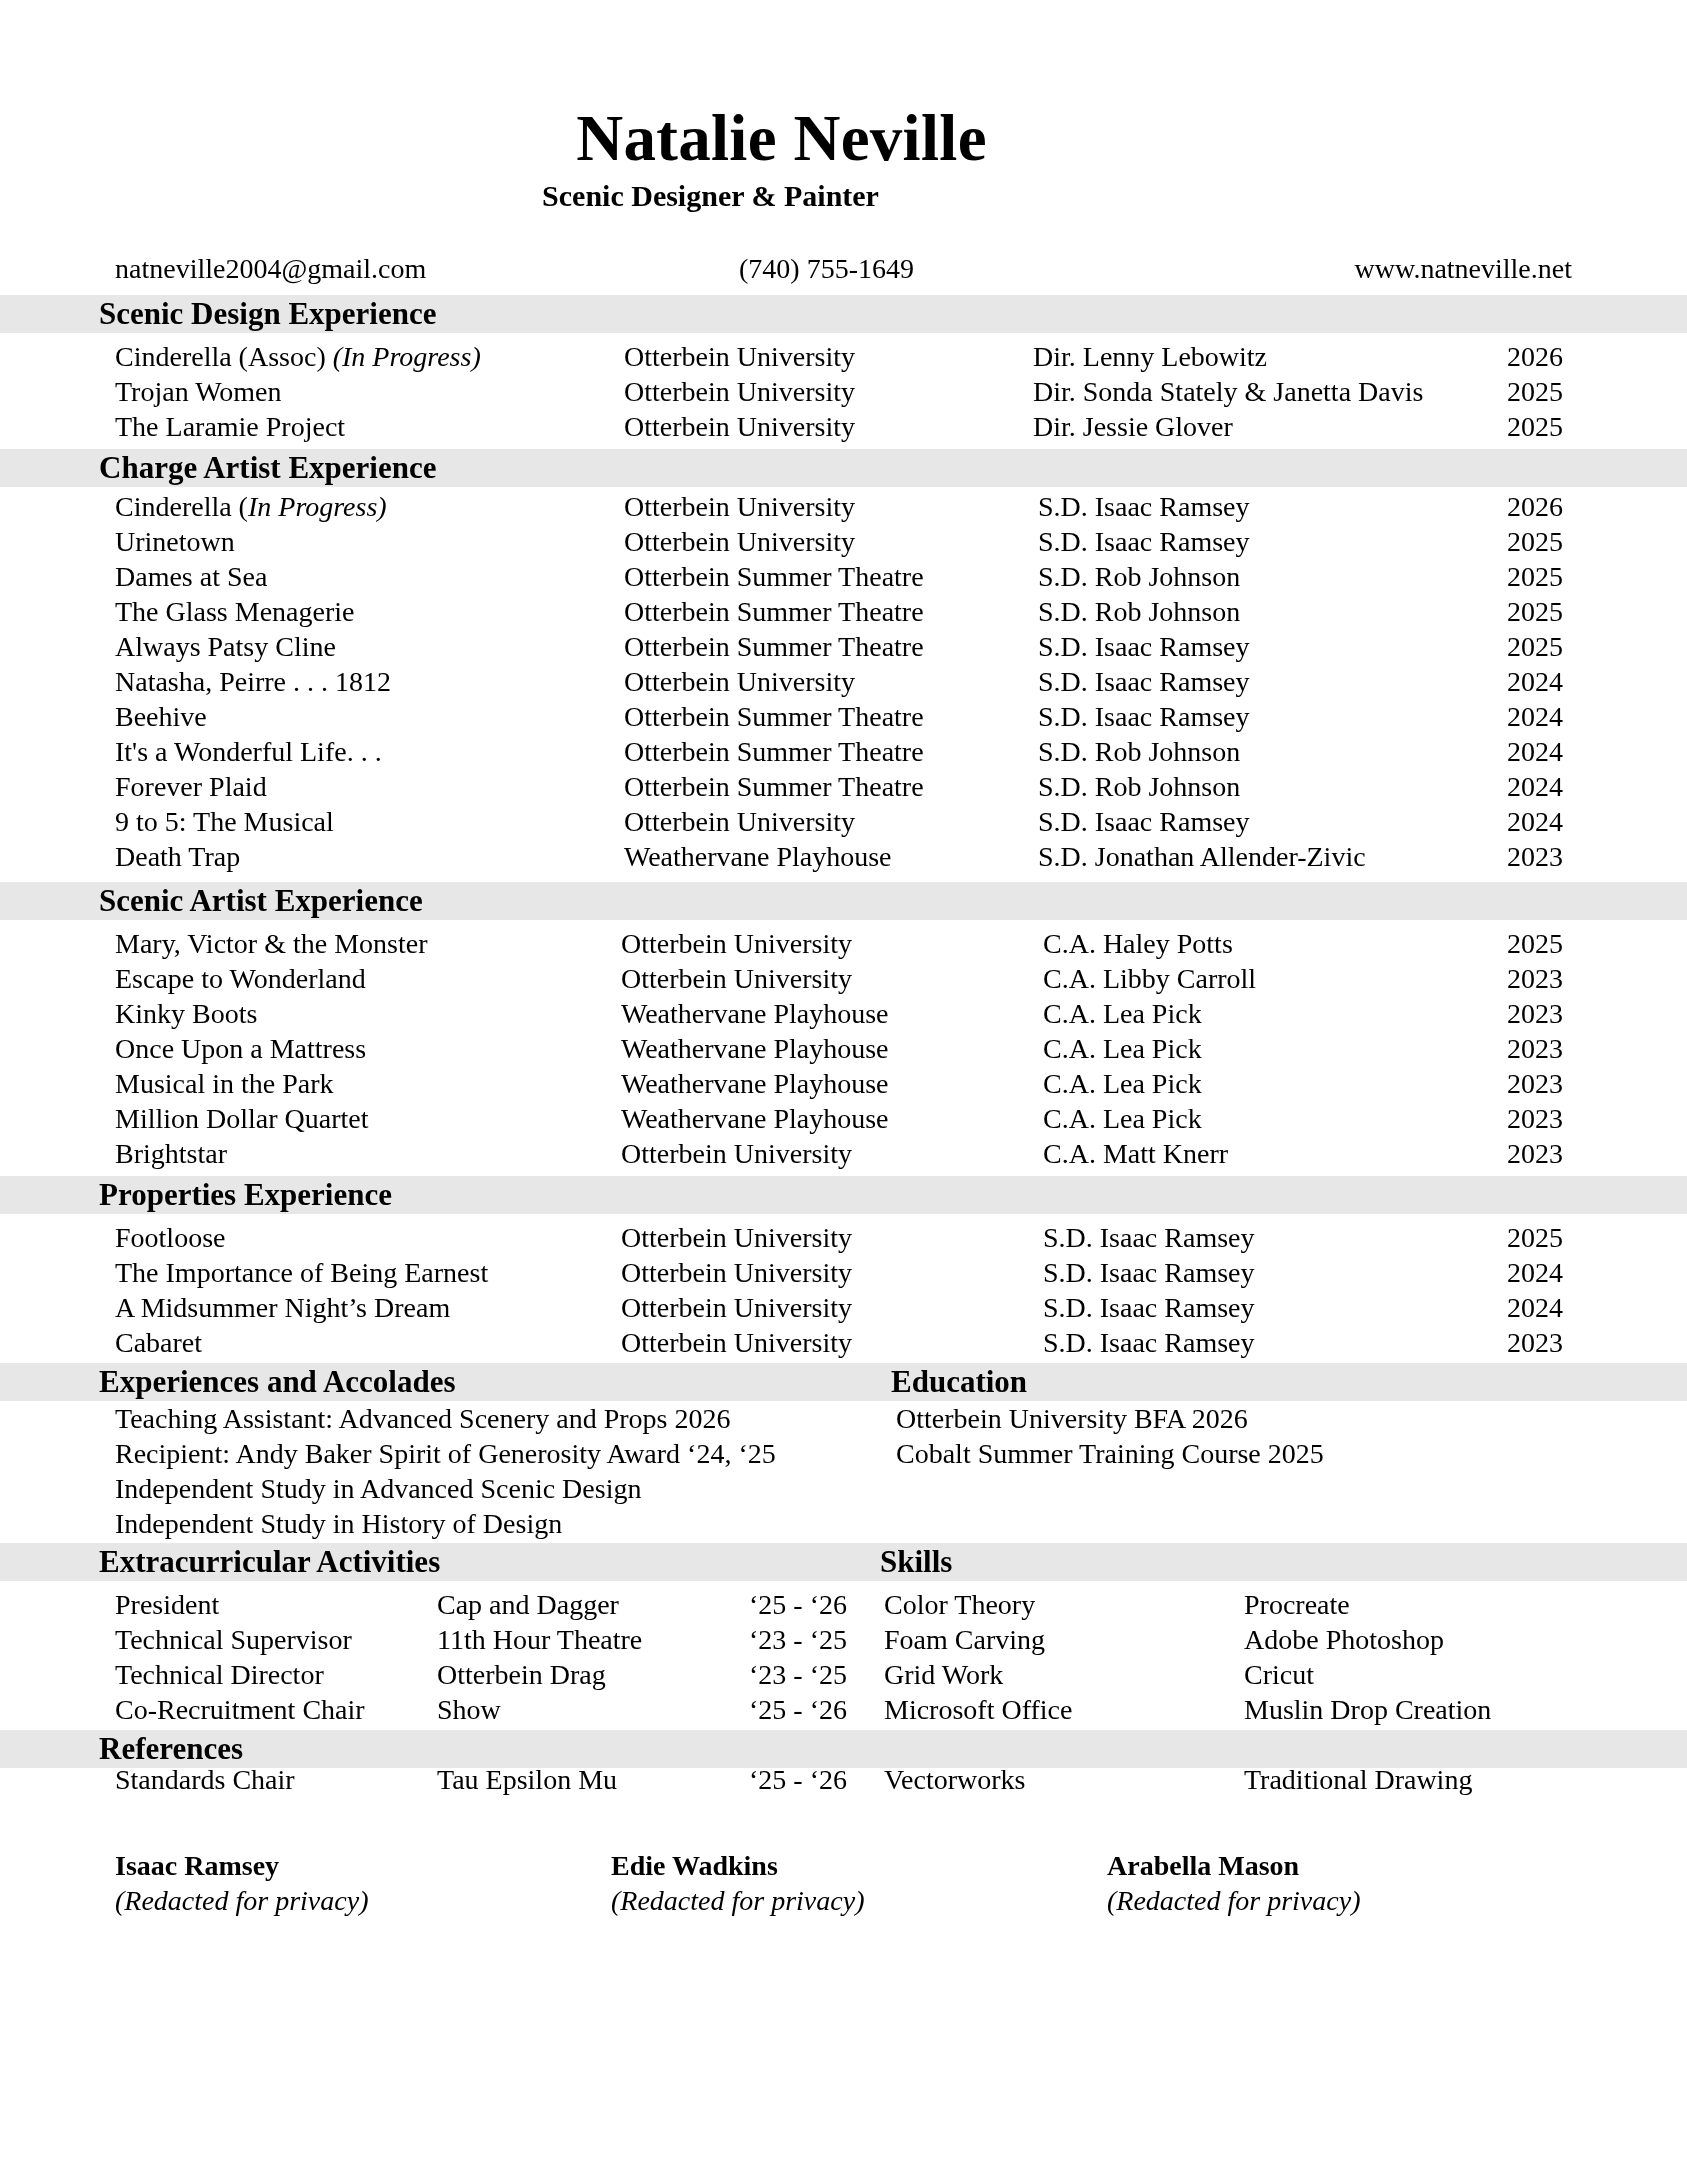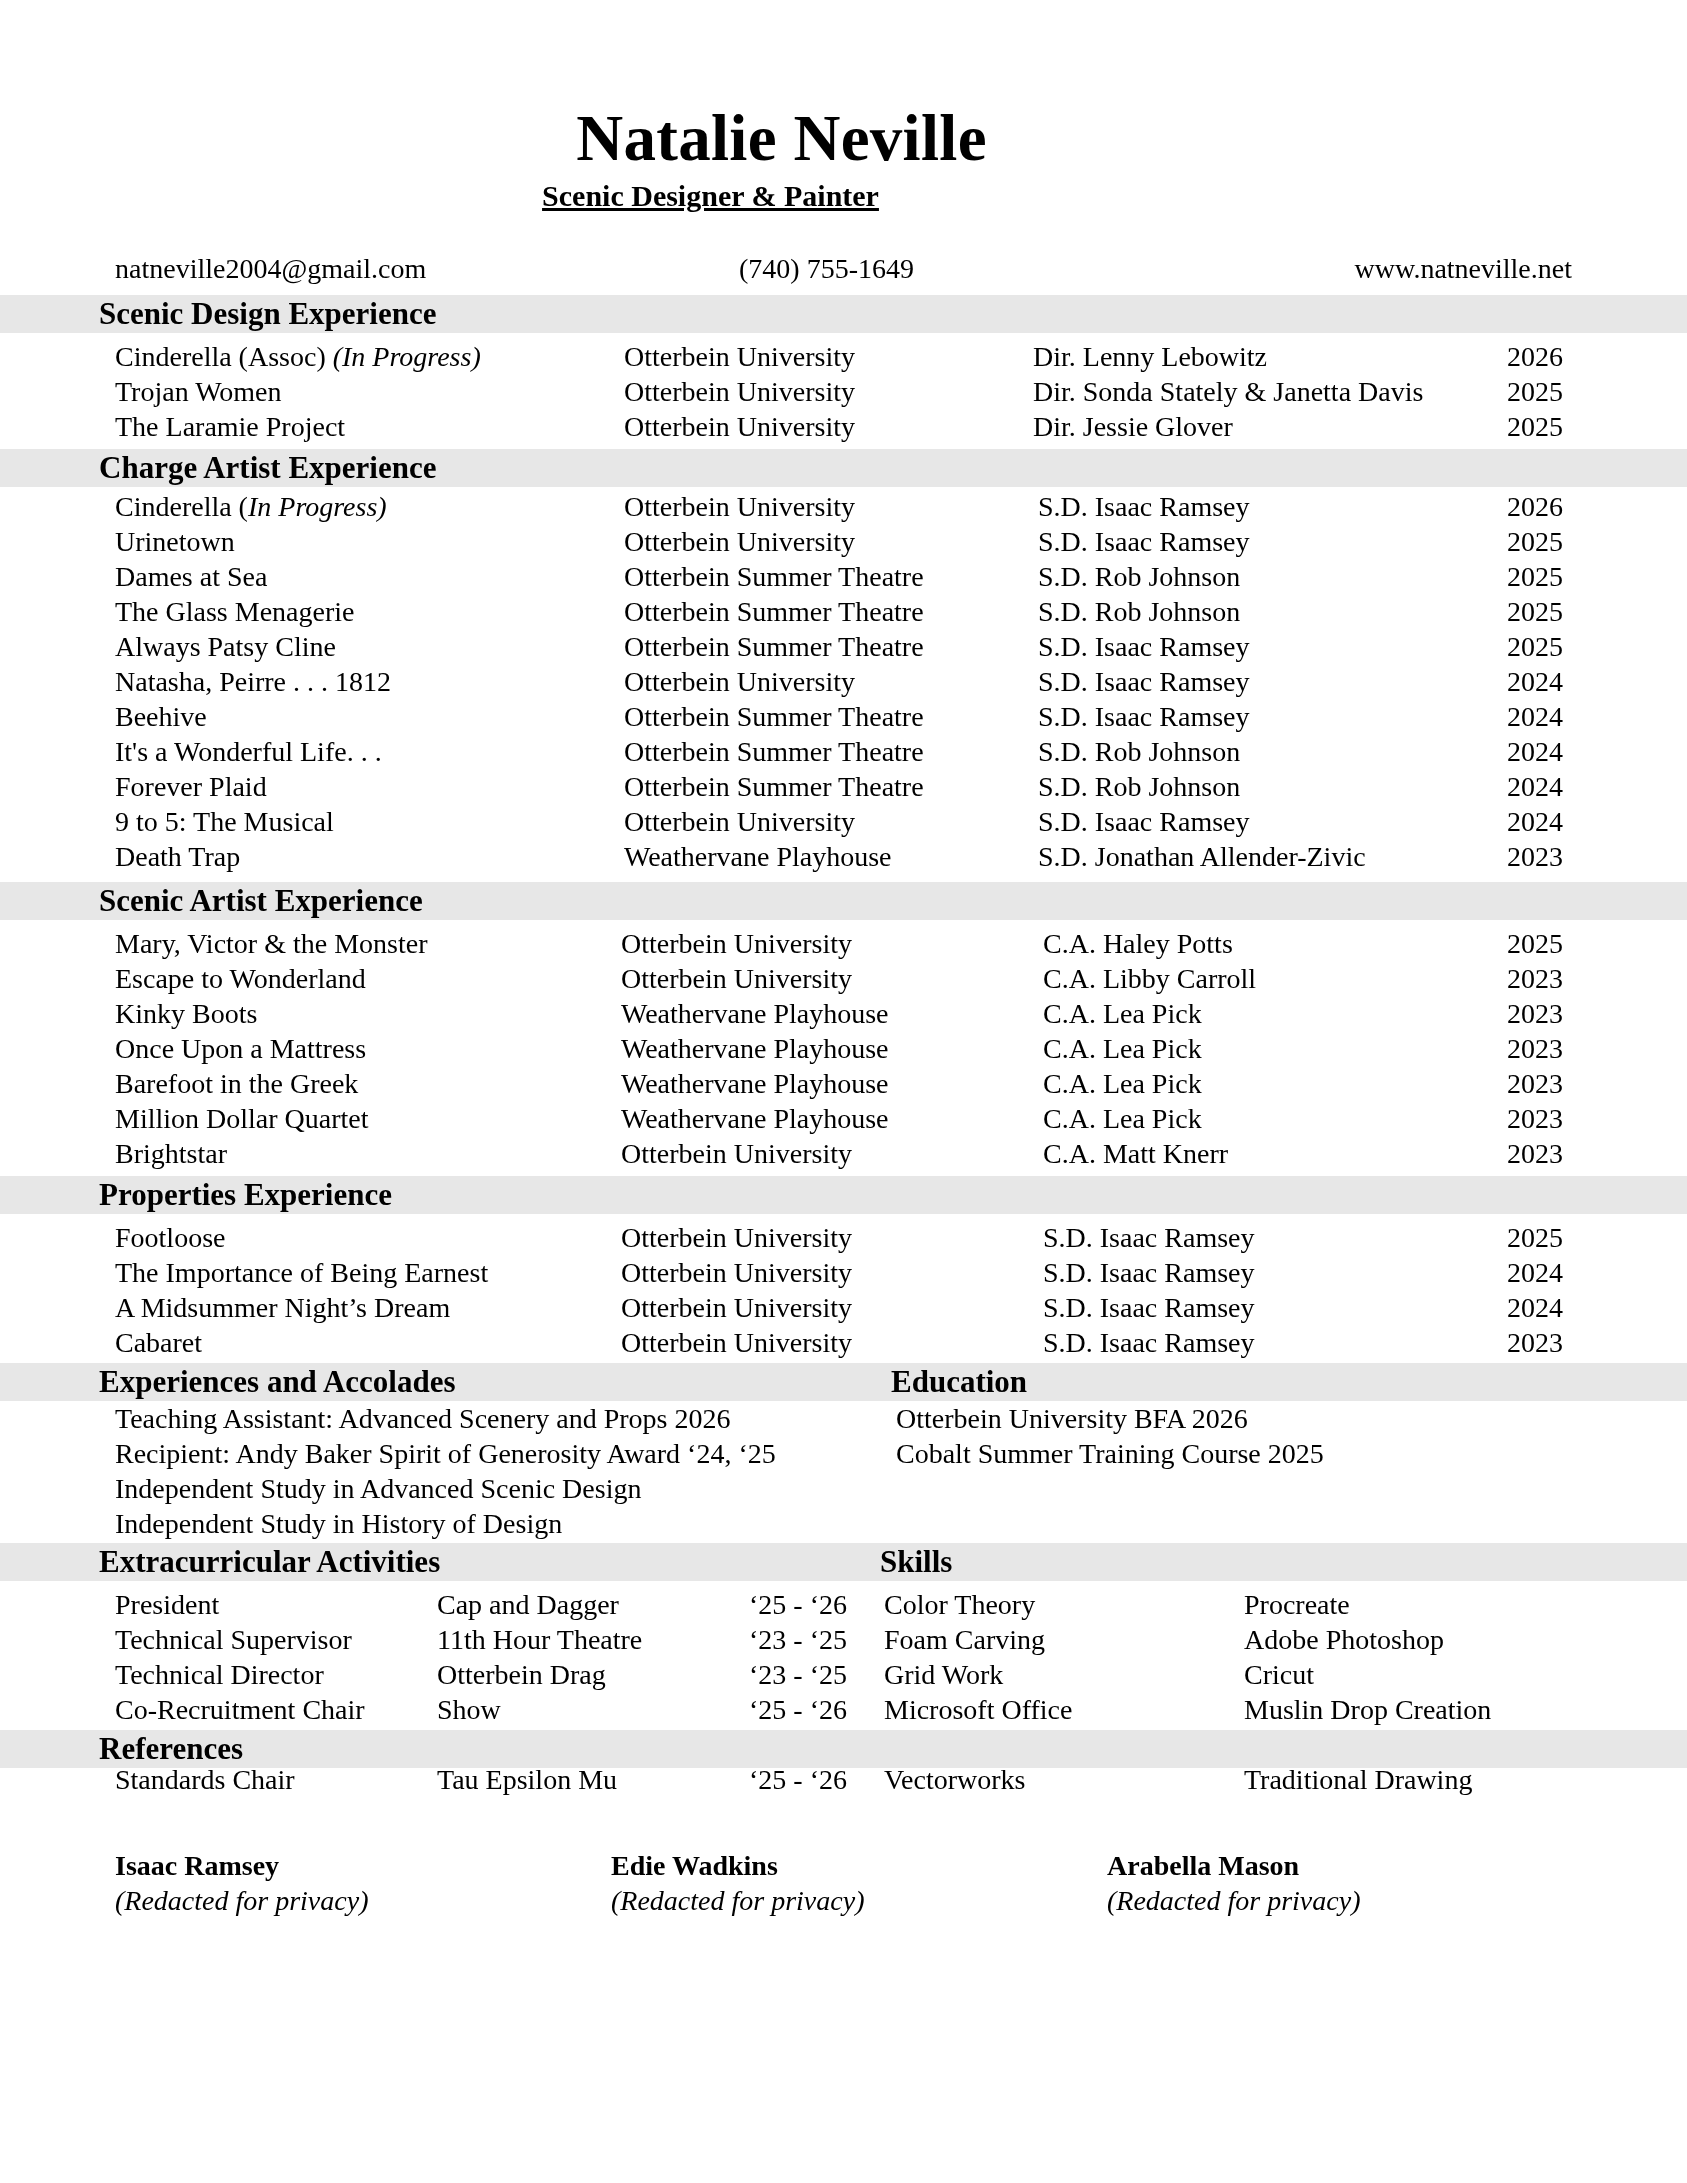--- a/index.html
+++ b/index.html
@@ -11,21 +11,21 @@
     overflow: hidden;
   }
   .abs { position: absolute; white-space: nowrap; }
   #name {
     top: 101px; left: 0; width: 1563px; text-align: center;
     font-size: 65px; font-weight: bold; line-height: 74px;
     letter-spacing: 0.3px;
   }
   #subtitle {
     top: 177px; left: 0; width: 1421px; text-align: center;
-    font-size: 30px; font-weight: bold; line-height: 38px; text-decoration: underline;
+    font-size: 30px; font-weight: bold; line-height: 38px;
   }
   .contact { top: 251px; font-size: 28px; line-height: 35px; }
   #contact-email { left: 115px; }
   #contact-phone { left: 739px; }
   #contact-web { right: 115px; }
 
   .band {
     position: absolute; left: 0; width: 1687px; height: 38px;
     background: #e7e7e7;
   }
@@ -180,21 +180,21 @@
     <span class="c-dir">C.A. Lea Pick</span>
     <span class="c-year">2023</span>
   </div>
   <div class="row">
     <span class="c-title">Once Upon a Mattress</span>
     <span class="c-venue">Weathervane Playhouse</span>
     <span class="c-dir">C.A. Lea Pick</span>
     <span class="c-year">2023</span>
   </div>
   <div class="row">
-    <span class="c-title">Barefoot in the Greek</span>
+    <span class="c-title">Musical in the Park</span>
     <span class="c-venue">Weathervane Playhouse</span>
     <span class="c-dir">C.A. Lea Pick</span>
     <span class="c-year">2023</span>
   </div>
   <div class="row">
     <span class="c-title">Million Dollar Quartet</span>
     <span class="c-venue">Weathervane Playhouse</span>
     <span class="c-dir">C.A. Lea Pick</span>
     <span class="c-year">2023</span>
   </div>

